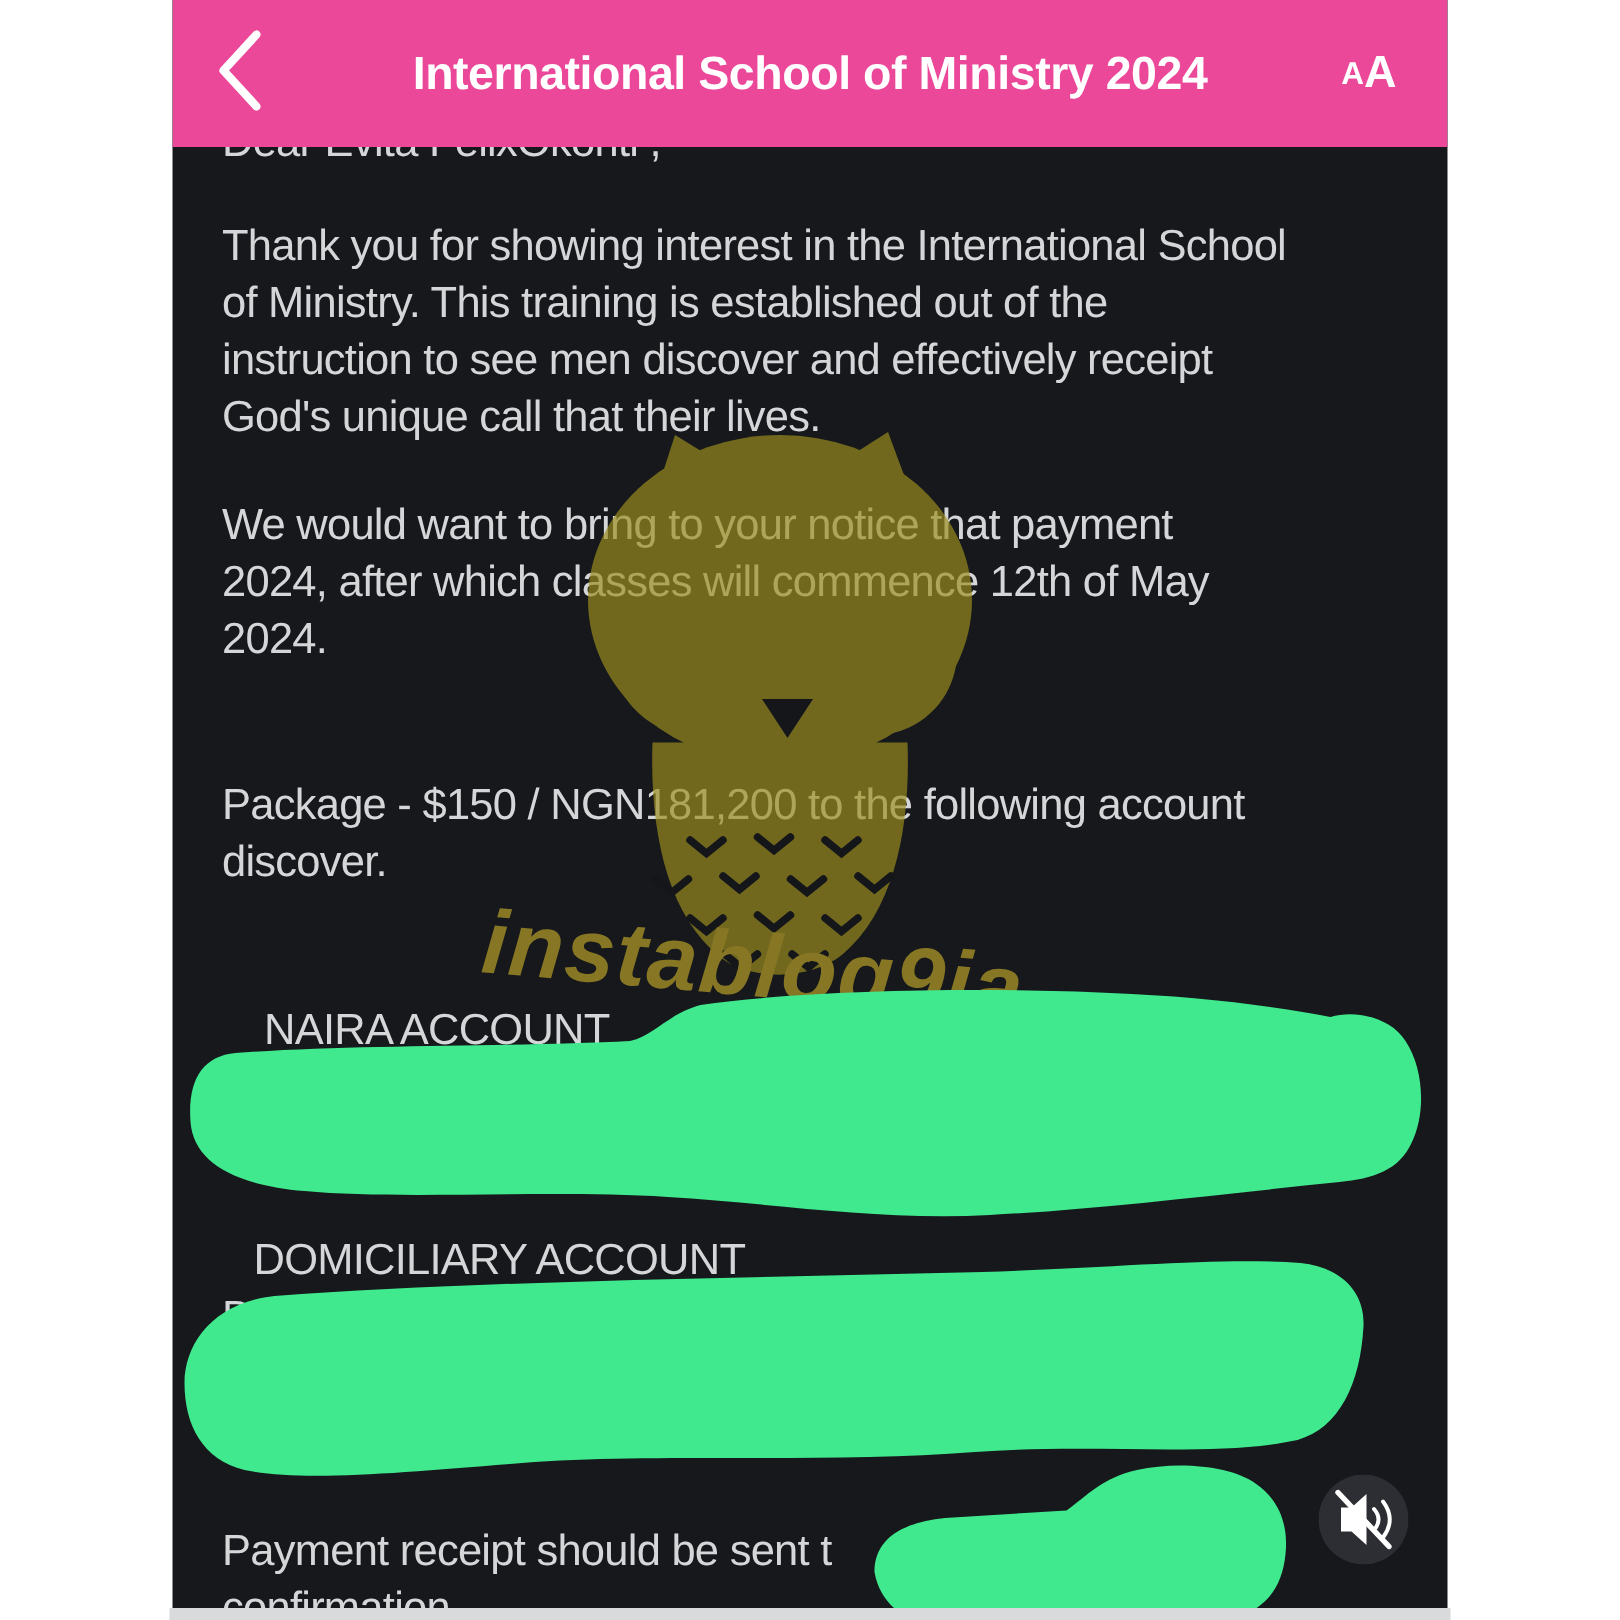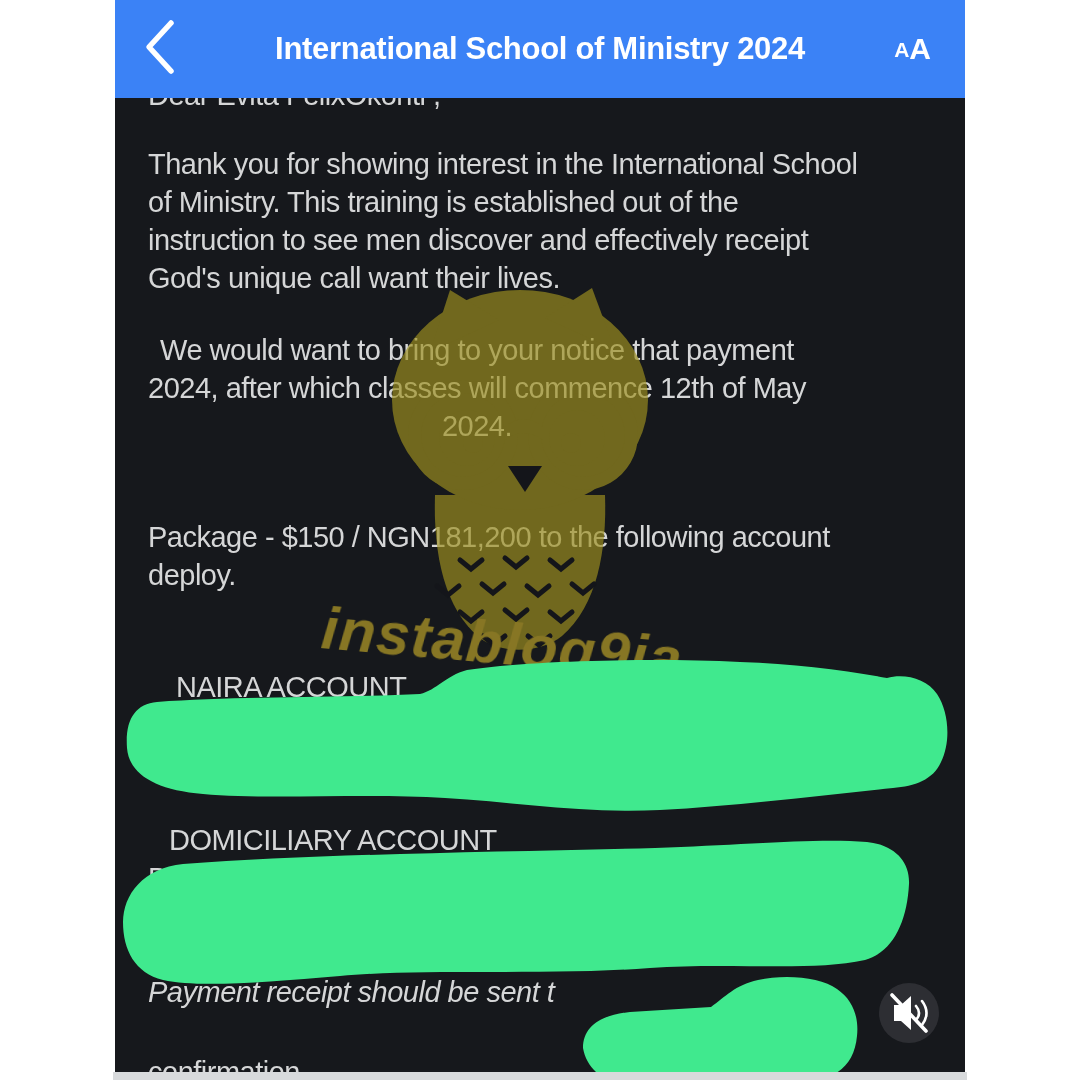--- a/index.html
+++ b/index.html
@@ -7,42 +7,42 @@
   #page { position:relative; width:1080px; height:1080px; background:#ffffff; overflow:hidden; }
 
   
   .frame { position:absolute; left:115px; top:0; width:850px; height:1072px;
            background:#16181c; overflow:hidden; }
   .bottom-strip { position:absolute; left:113px; top:1072px; width:854px; height:8px;
                   background:#d8dadc; }
 
   
   .header { position:absolute; left:0; top:0; width:850px; height:98px;
-            background:#3b82f6; z-index:50; }
+            background:#ec4899; z-index:50; }
   .back-btn { position:absolute; left:18px; top:6px; width:56px; height:86px; cursor:pointer; }
   .title { position:absolute; left:0; top:0; width:100%; height:98px;
            display:flex; align-items:center; justify-content:center;
            color:#ffffff; font-size:31px; font-weight:700; letter-spacing:-0.3px; }
   .text-size-btn { position:absolute; right:34px; top:0; height:98px;
                    display:flex; align-items:center; color:#ffffff; cursor:pointer; }
   .text-size-btn .a-small { font-size:21px; font-weight:600; line-height:1; }
   .text-size-btn .a-large { font-size:30px; font-weight:600; line-height:1; }
 
   
   .txt { position:absolute; left:33px; color:#d5d6d7; font-size:29px;
          letter-spacing:-0.5px; white-space:nowrap; z-index:10; }
   .line { height:38px; line-height:38px; }
   .greeting { top:76px; z-index:5; }
   .para1 { top:145px; }
-  .para2 { top:331px;text-align:center; }
+  .para2 { top:331px; }
   .para3 { top:518px; }
   .h-naira { top:668px;margin-left:28px; }
   .h-dom   { top:821px;margin-left:21px; }
   .h-dom-partial { top:859px; }
-  .footer1 { top:973px;font-style:italic; }
+  .footer1 { top:1015px; }
   .footer2 { top:1053px; }
 
   
   .watermark { position:absolute; left:0; top:0; z-index:15; pointer-events:none; }
 
   
   .redactions { position:absolute; left:0; top:0; z-index:20; pointer-events:none; }
 
   
   .mute-btn { position:absolute; left:764px; top:983px; width:60px; height:60px; z-index:25; cursor:pointer; }
@@ -52,32 +52,32 @@
 
 <div id="page">
   <div class="frame">
 
     <div class="txt greeting line">Dear Evita FelixOkonti ,</div>
 
     <div class="txt para1">
       <div class="line">Thank you for showing interest in the International School</div>
       <div class="line">of Ministry. This training is established out of the</div>
       <div class="line">instruction to see men discover and effectively receipt</div>
-      <div class="line">God's unique call want their lives.</div>
+      <div class="line">God's unique call that their lives.</div>
     </div>
 
     <div class="txt para2">
       <div class="line">We would want to bring to your notice that payment</div>
       <div class="line">2024, after which classes will commence 12th of May</div>
       <div class="line">2024.</div>
     </div>
 
     <div class="txt para3">
       <div class="line">Package - $150 / NGN181,200 to the following account</div>
-      <div class="line">deploy.</div>
+      <div class="line">discover.</div>
     </div>
 
     <div class="txt h-naira line">NAIRA ACCOUNT</div>
     <div class="txt h-dom line">DOMICILIARY ACCOUNT</div>
     <div class="txt h-dom-partial line">BA</div>
 
     <div class="txt footer1 line">Payment receipt should be sent t</div>
     <div class="txt footer2 line">confirmation</div>
 
     <svg class="watermark" width="850" height="1072" viewBox="0 0 850 1072">

